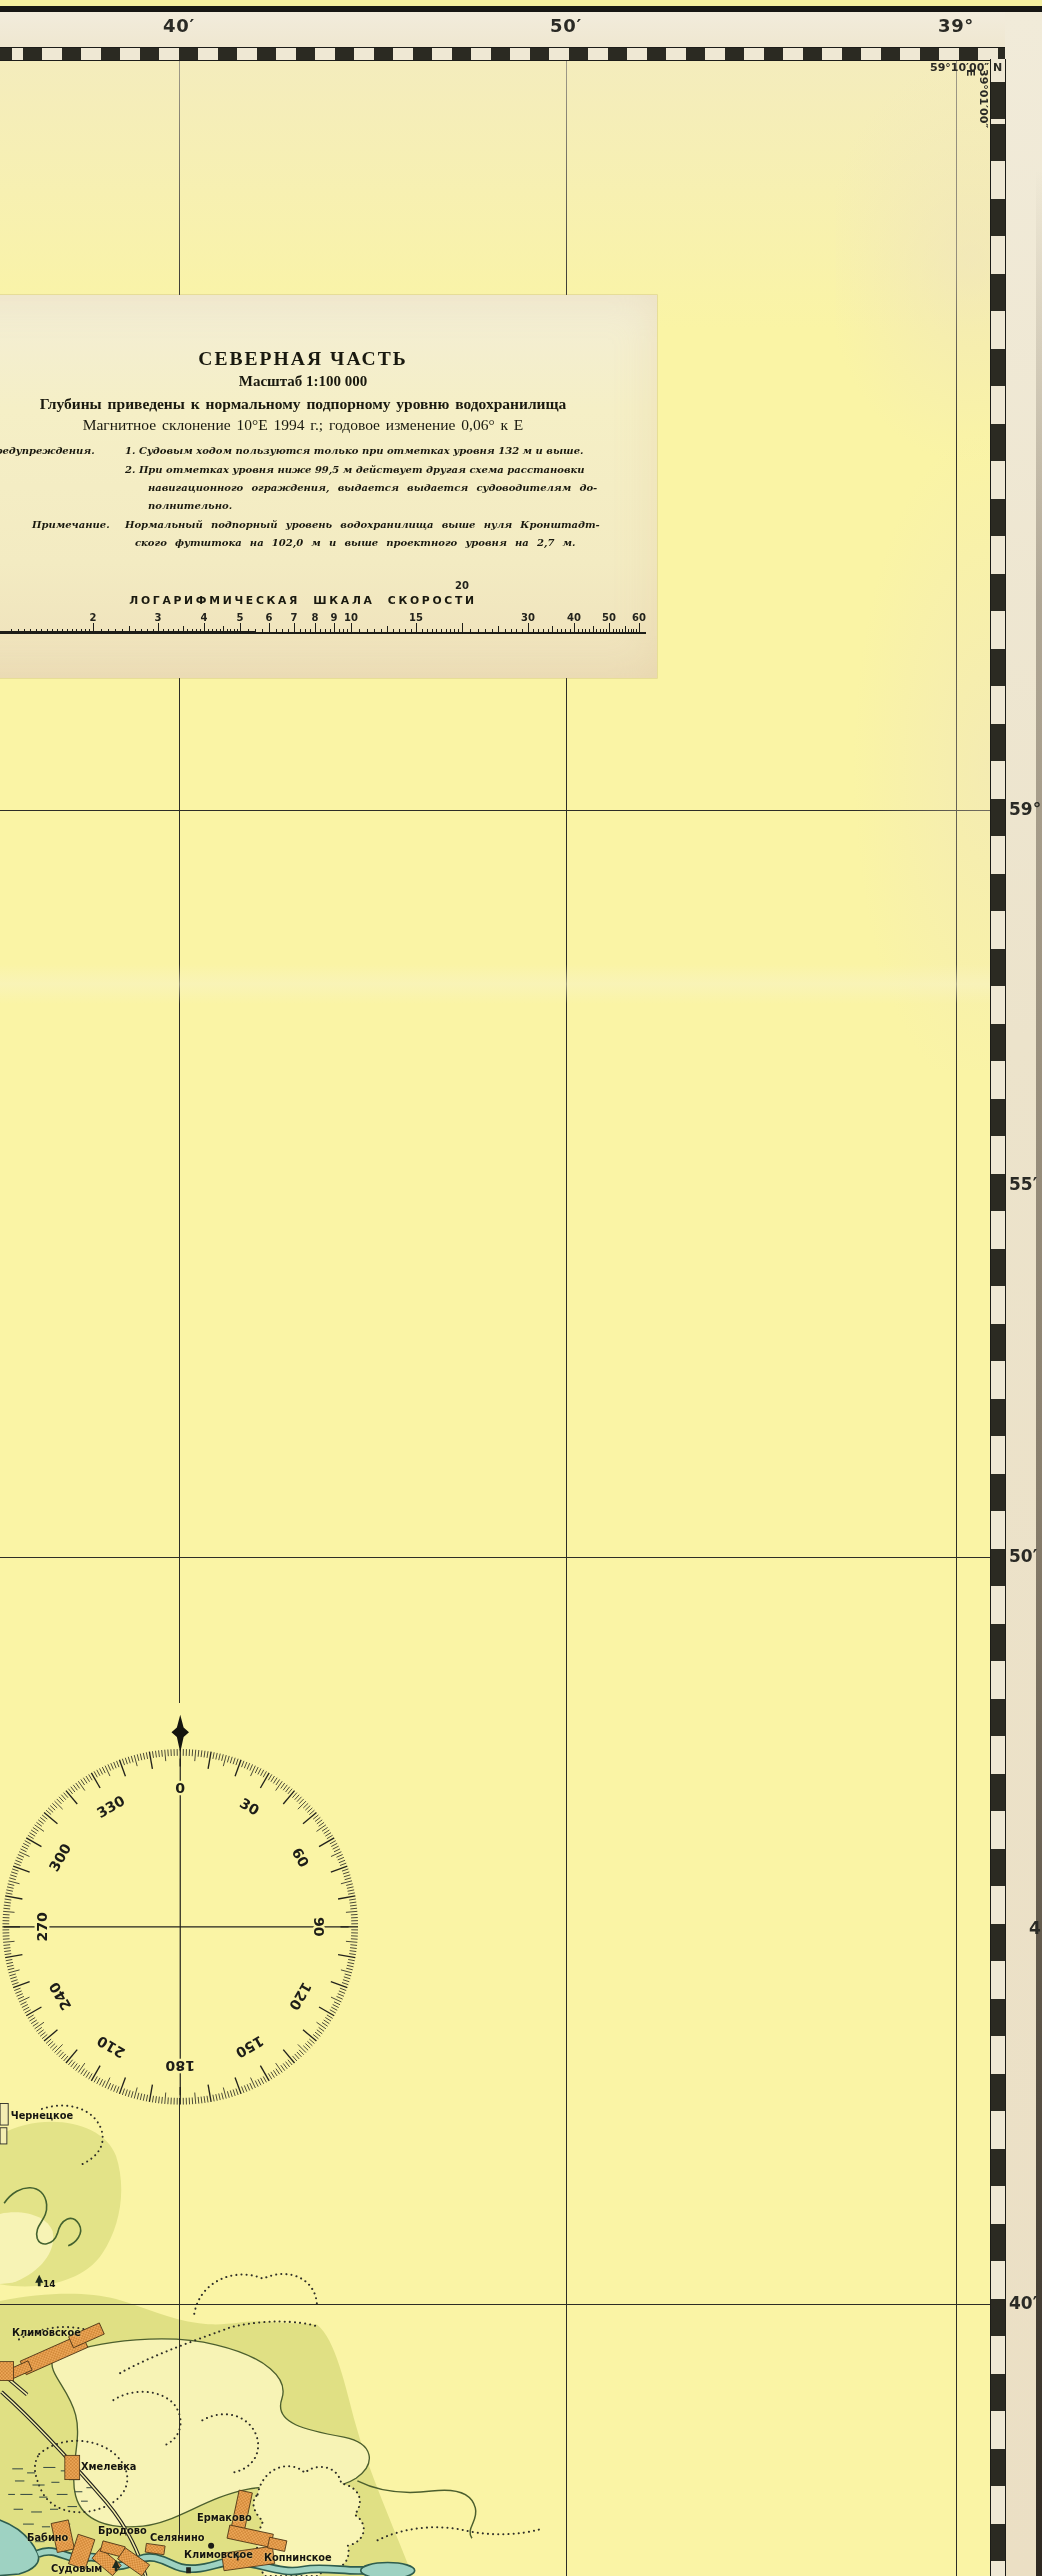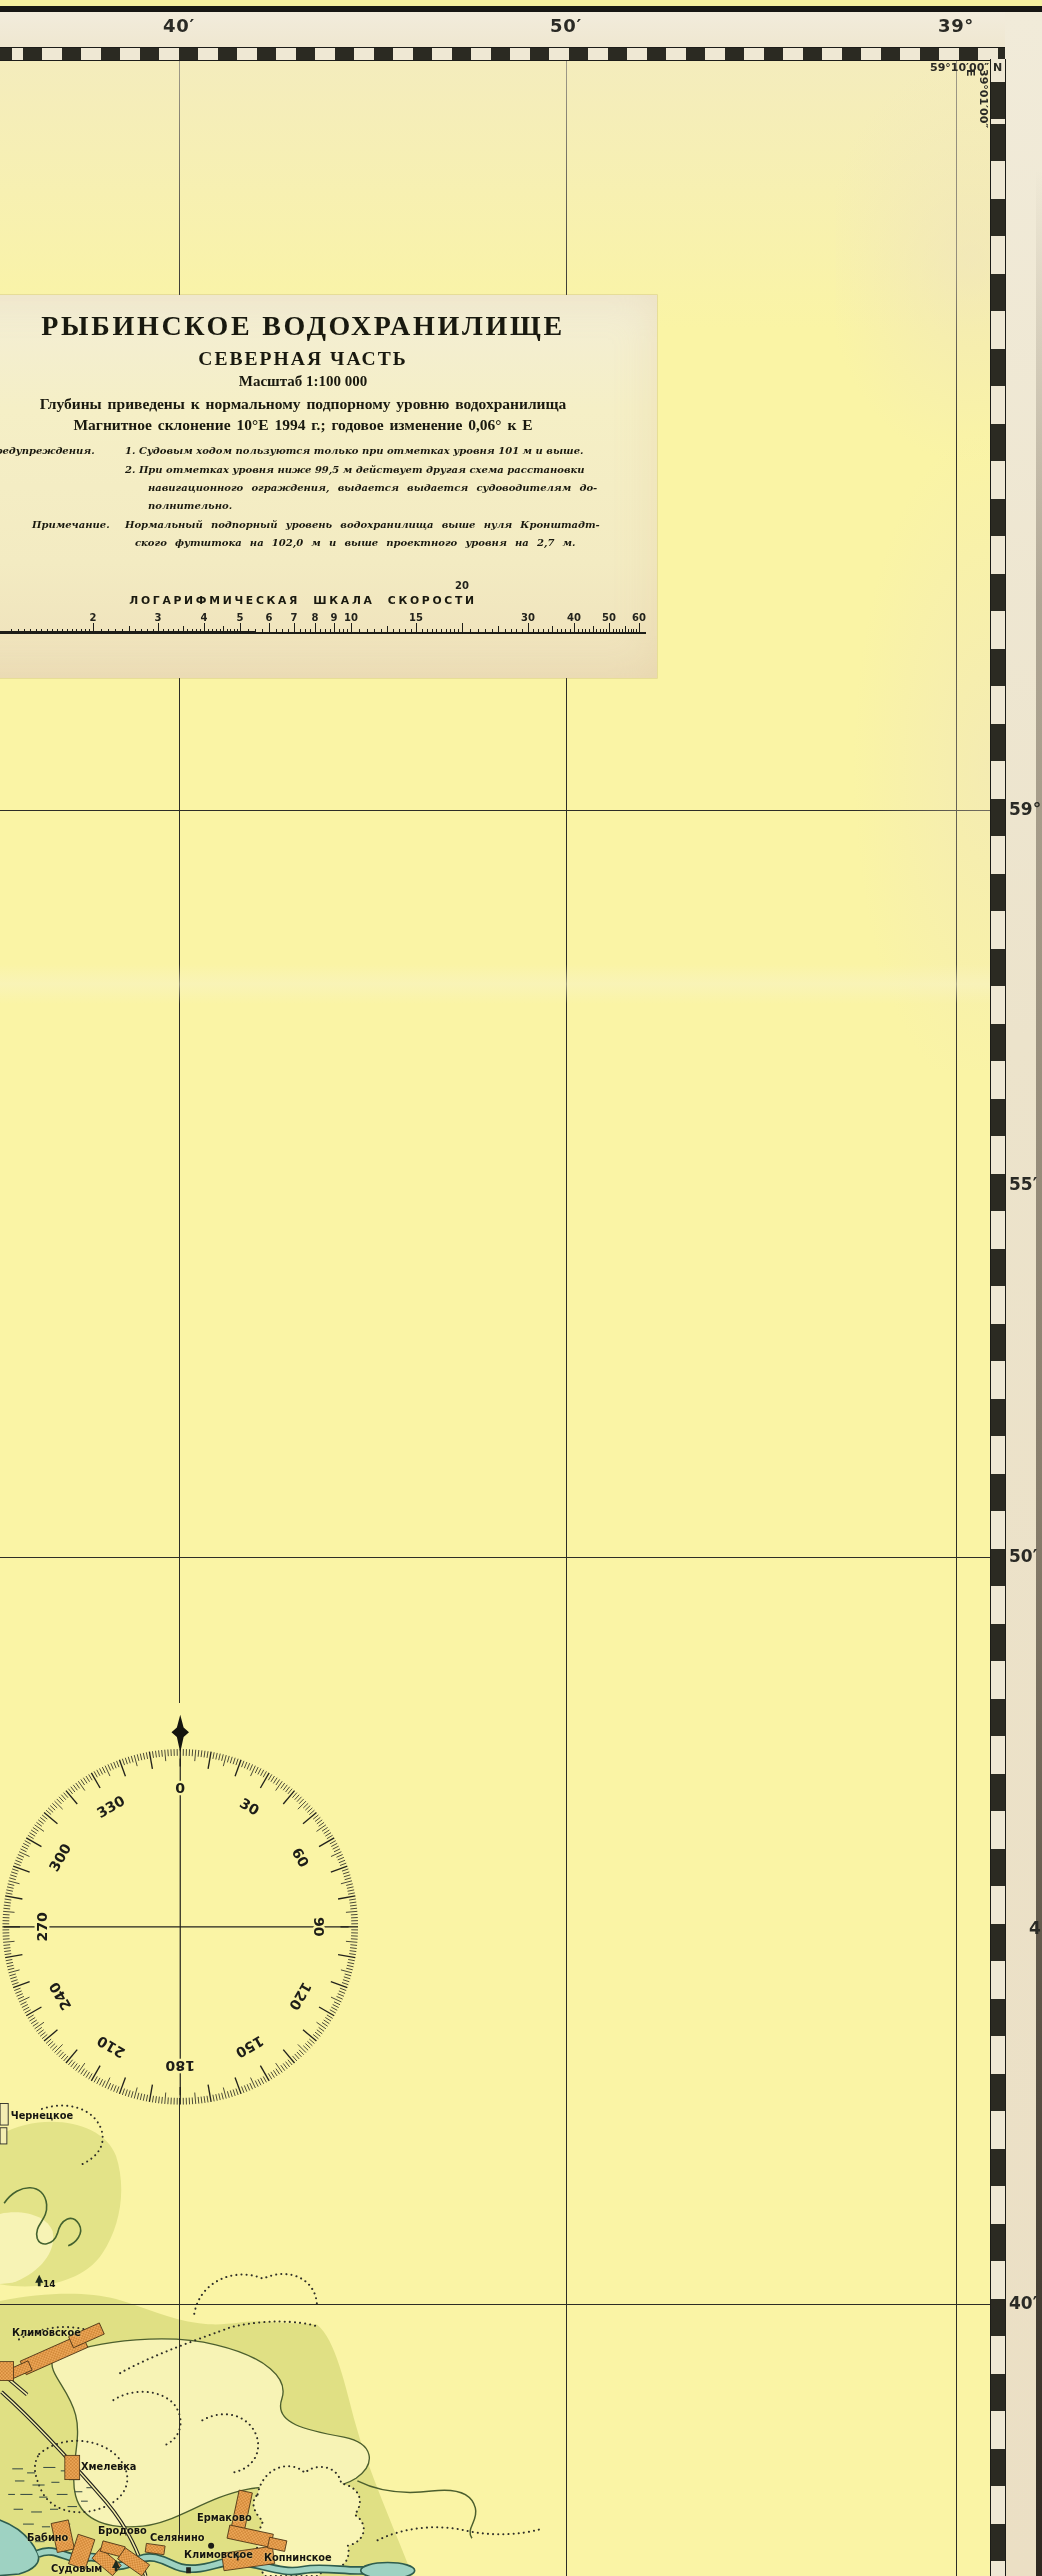--- a/index.html
+++ b/index.html
@@ -40,21 +40,21 @@
   
   #title-block{left:-81px;top:295px;width:738px;height:383px;
      background:linear-gradient(180deg,#f3eed6 0,#f5efc6 30%,#f3ebc2 70%,#eee0ba 100%);
      box-shadow:0 0 0 0.7px rgba(140,120,80,.25), inset 0 0 40px rgba(215,185,140,.25);}
   #title-block .line{position:absolute;white-space:nowrap;color:#19190f;}
   .tl-center{left:384px;transform:translateX(-50%);}
   #tb-title{top:15px;font-family:"Liberation Serif",serif;font-weight:bold;font-size:28px;letter-spacing:2.7px;}
   #tb-sub{top:53px;font-family:"Liberation Serif",serif;font-weight:bold;font-size:19.6px;letter-spacing:2px;}
   #tb-scale{top:78px;font-family:"Liberation Serif",serif;font-weight:bold;font-size:15px;}
   #tb-datum{top:100px;font-family:"Liberation Serif",serif;font-weight:bold;font-size:15.5px;word-spacing:2px;}
-  #tb-magn{top:121px;font-family:"Liberation Serif",serif;font-weight:bold;font-size:15.5px;word-spacing:2px;}
+  #tb-magn{top:121px;font-family:"Liberation Serif",serif;font-weight:normal;font-size:15.5px;word-spacing:2px;}
   .note-line{font-family:"DejaVu Serif",serif;font-style:italic;font-weight:bold;font-size:10px;color:#23231a;white-space:nowrap;}
   .wsp{word-spacing:4.7px;}
   #tb-log-title{top:299px;font-size:10.8px;font-weight:bold;letter-spacing:2.7px;word-spacing:6.7px;color:#23231c;}
   
   #log-scale-line{left:-81px;top:632px;width:727px;height:2.3px;background:#1d1d18;}
   #log-wedge{left:-81px;top:631px;width:337px;height:1.3px;background:#1d1d18;}
   .log-tick{width:1.1px;background:#1d1d18;}
   .log-label{transform:translateX(-50%);font-size:10px;font-weight:bold;color:#23231c;}
   
   .place-label{font-size:9.8px;font-weight:bold;color:#141410;white-space:nowrap;
@@ -579,27 +579,26 @@
       <div class="top-label abs" style="left: 566px; position: absolute;">50′</div>
       <div class="top-label abs" style="left: 956px; position: absolute;">39°</div>
       <div class="right-label abs" style="top: 810px; position: absolute;">59°</div>
       <div class="right-label abs" style="top: 1185px; position: absolute;">55′</div>
       <div class="right-label abs" style="top: 1557px; position: absolute;">50′</div>
       <div class="right-label abs" style="top: 1929px; position: absolute; margin-left: 20px;">45′</div>
       <div class="right-label abs" style="top: 2304px; position: absolute;">40′</div>
     </div>
 
   <div class="abs" id="title-block">
-    <div class="line tl-center" id="tb-title">РЫБИНСКОЕ ВОДОХРАНИЛИЩЕ</div>
     <div class="line tl-center" id="tb-sub">СЕВЕРНАЯ ЧАСТЬ</div>
     <div class="line tl-center" id="tb-scale">Масштаб 1:100 000</div>
     <div class="line tl-center" id="tb-datum">Глубины приведены к нормальному подпорному уровню водохранилища</div>
     <div class="line tl-center" id="tb-magn">Магнитное склонение 10°E 1994 г.; годовое изменение 0,06° к E</div>
     <div class="line note-line" style="left:67px;top:150px">Предупреждения.</div>
-    <div class="line note-line" style="left:206px;top:150px">1. Судовым ходом пользуются только при отметках уровня 101 м и выше.</div>
+    <div class="line note-line" style="left:206px;top:150px">1. Судовым ходом пользуются только при отметках уровня 132 м и выше.</div>
     <div id="warn2">
         <div class="line note-line" style="left: 206px; top: 169px; position: absolute;">2. При отметках уровня ниже 99,5 м действует другая схема расстановки</div>
         <div class="line note-line wsp" style="left: 229px; top: 187px; position: absolute;">навигационного ограждения, выдается выдается судоводителям до-</div>
         <div class="line note-line wsp" style="left: 229px; top: 205px; position: absolute;">полнительно.</div>
       </div>
     <div class="line note-line" style="left:113px;top:224px">Примечание.</div>
     <div id="notebody">
         <div class="line note-line wsp" style="left: 206px; top: 224px; position: absolute;">Нормальный подпорный уровень водохранилища выше нуля Кронштадт-</div>
         <div class="line note-line wsp" style="left: 216px; top: 242px; position: absolute;">ского футштока на 102,0 м и выше проектного уровня на 2,7 м.</div>
       </div>

